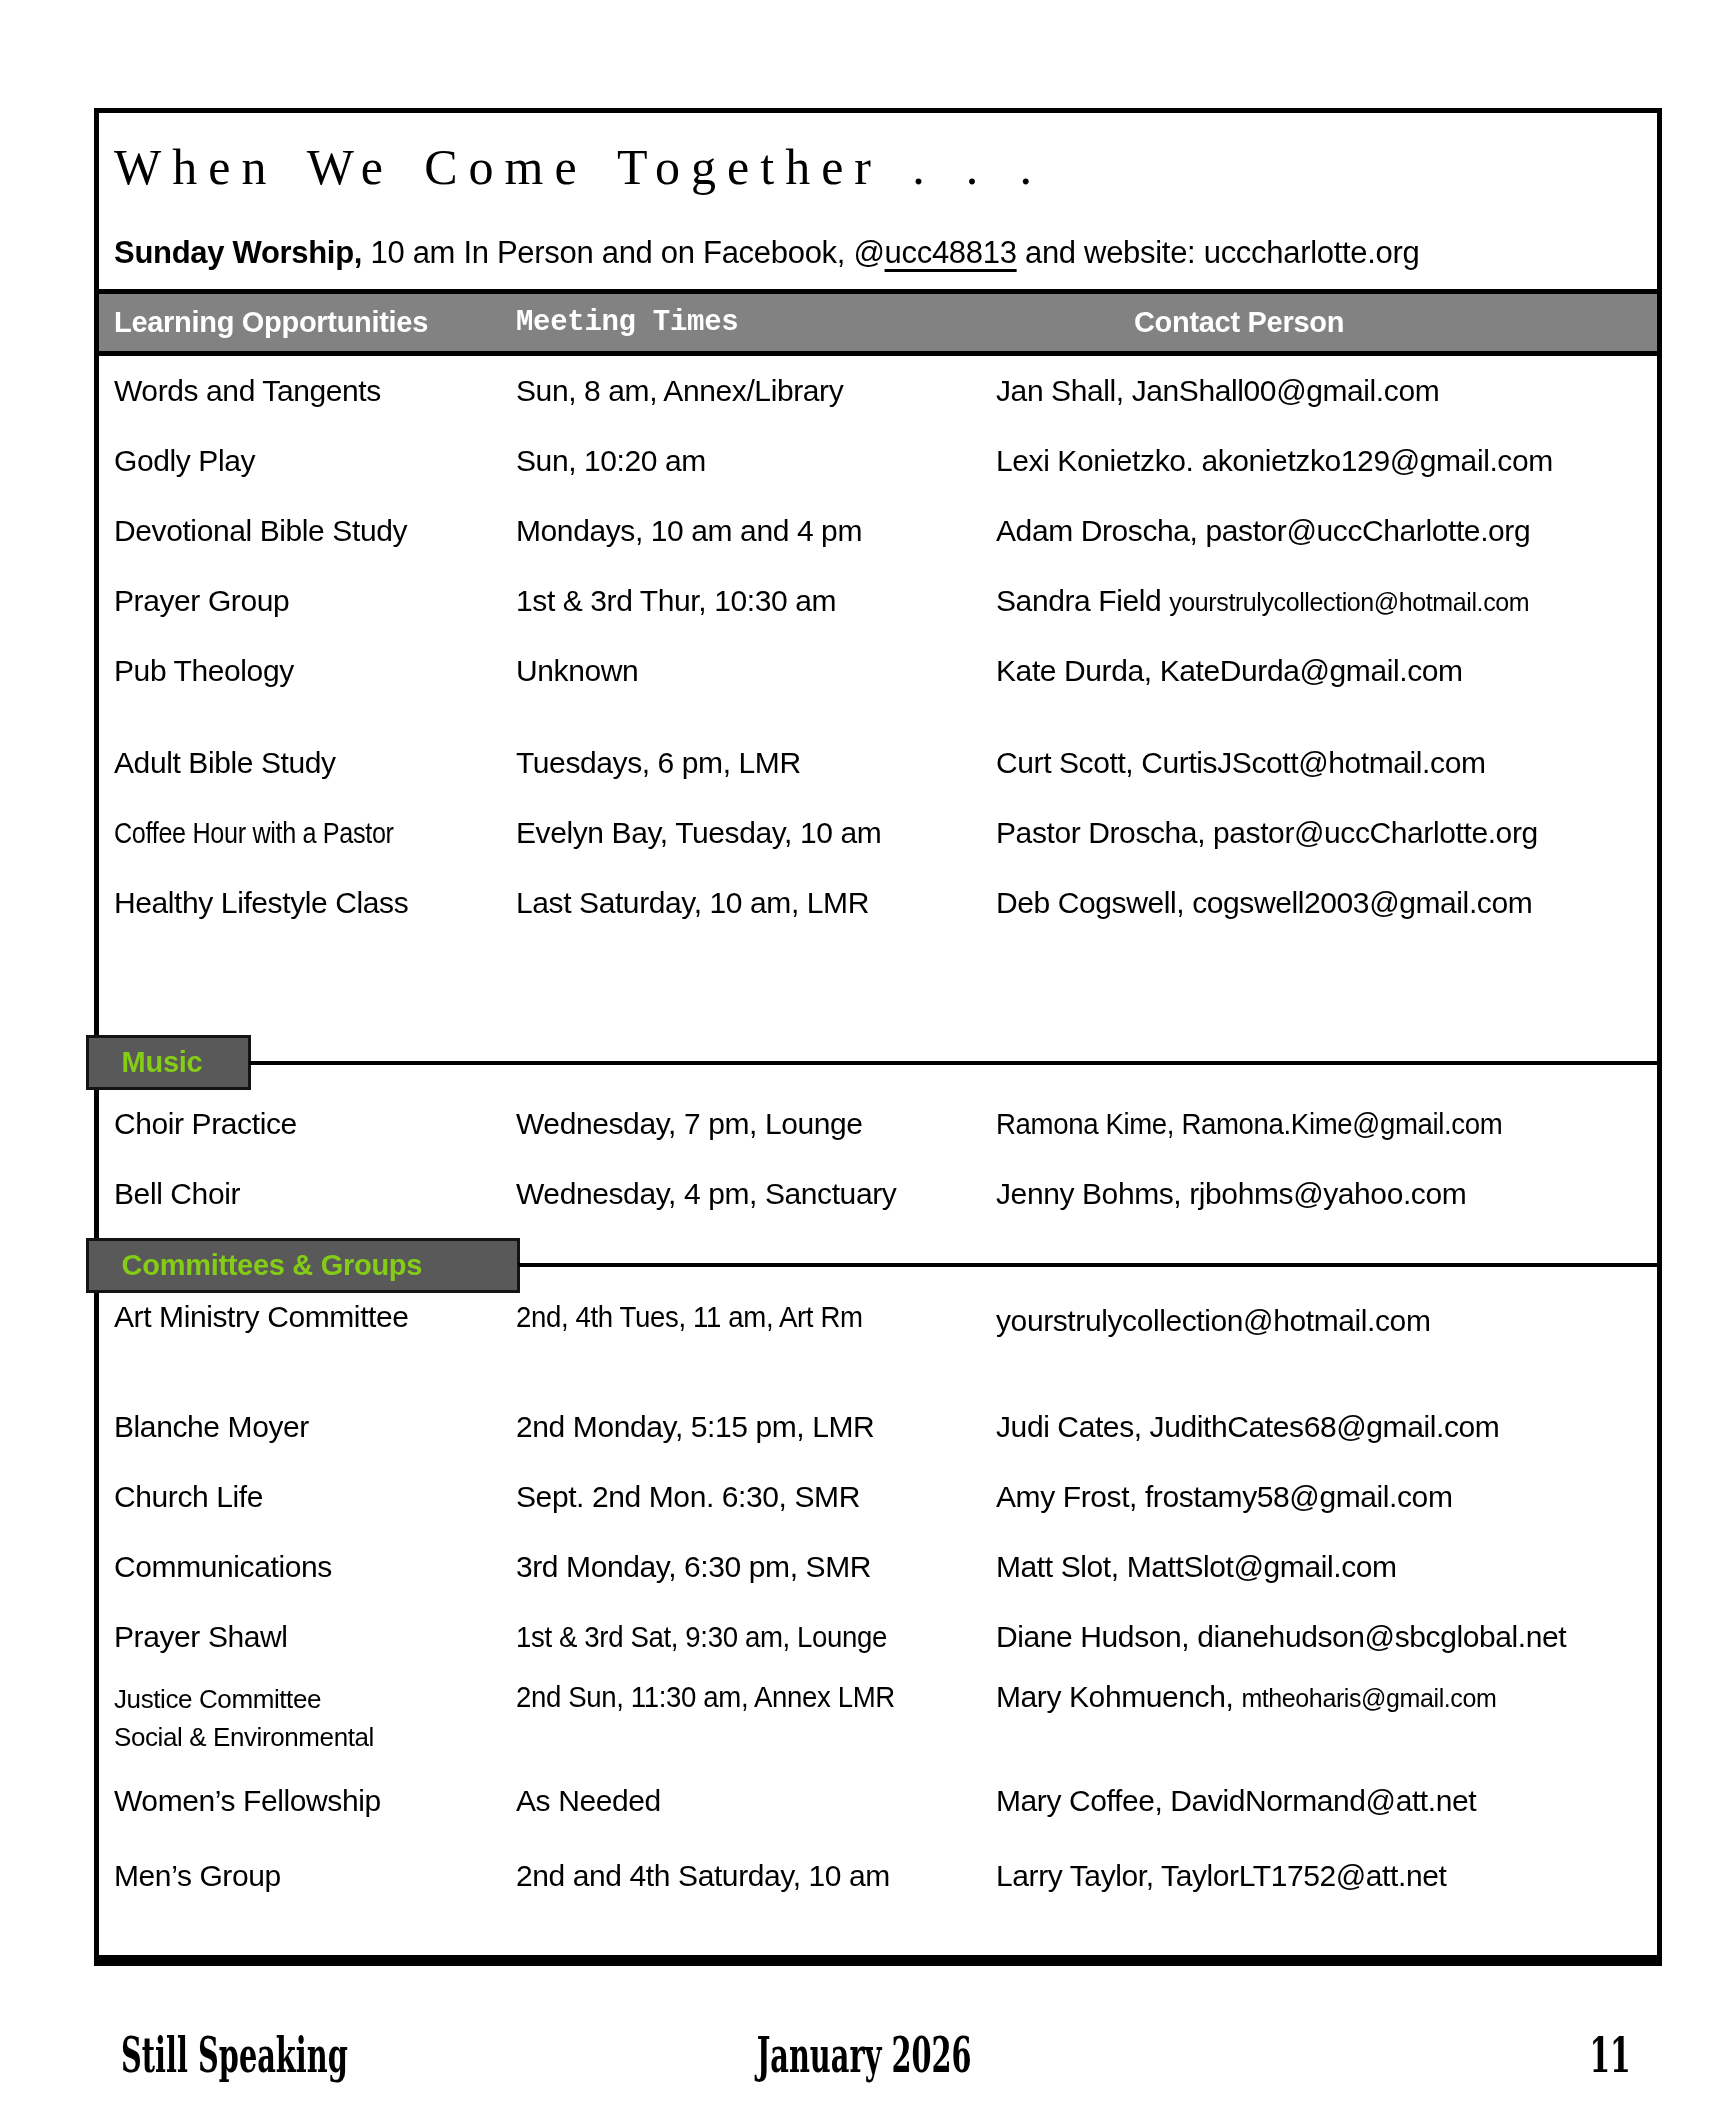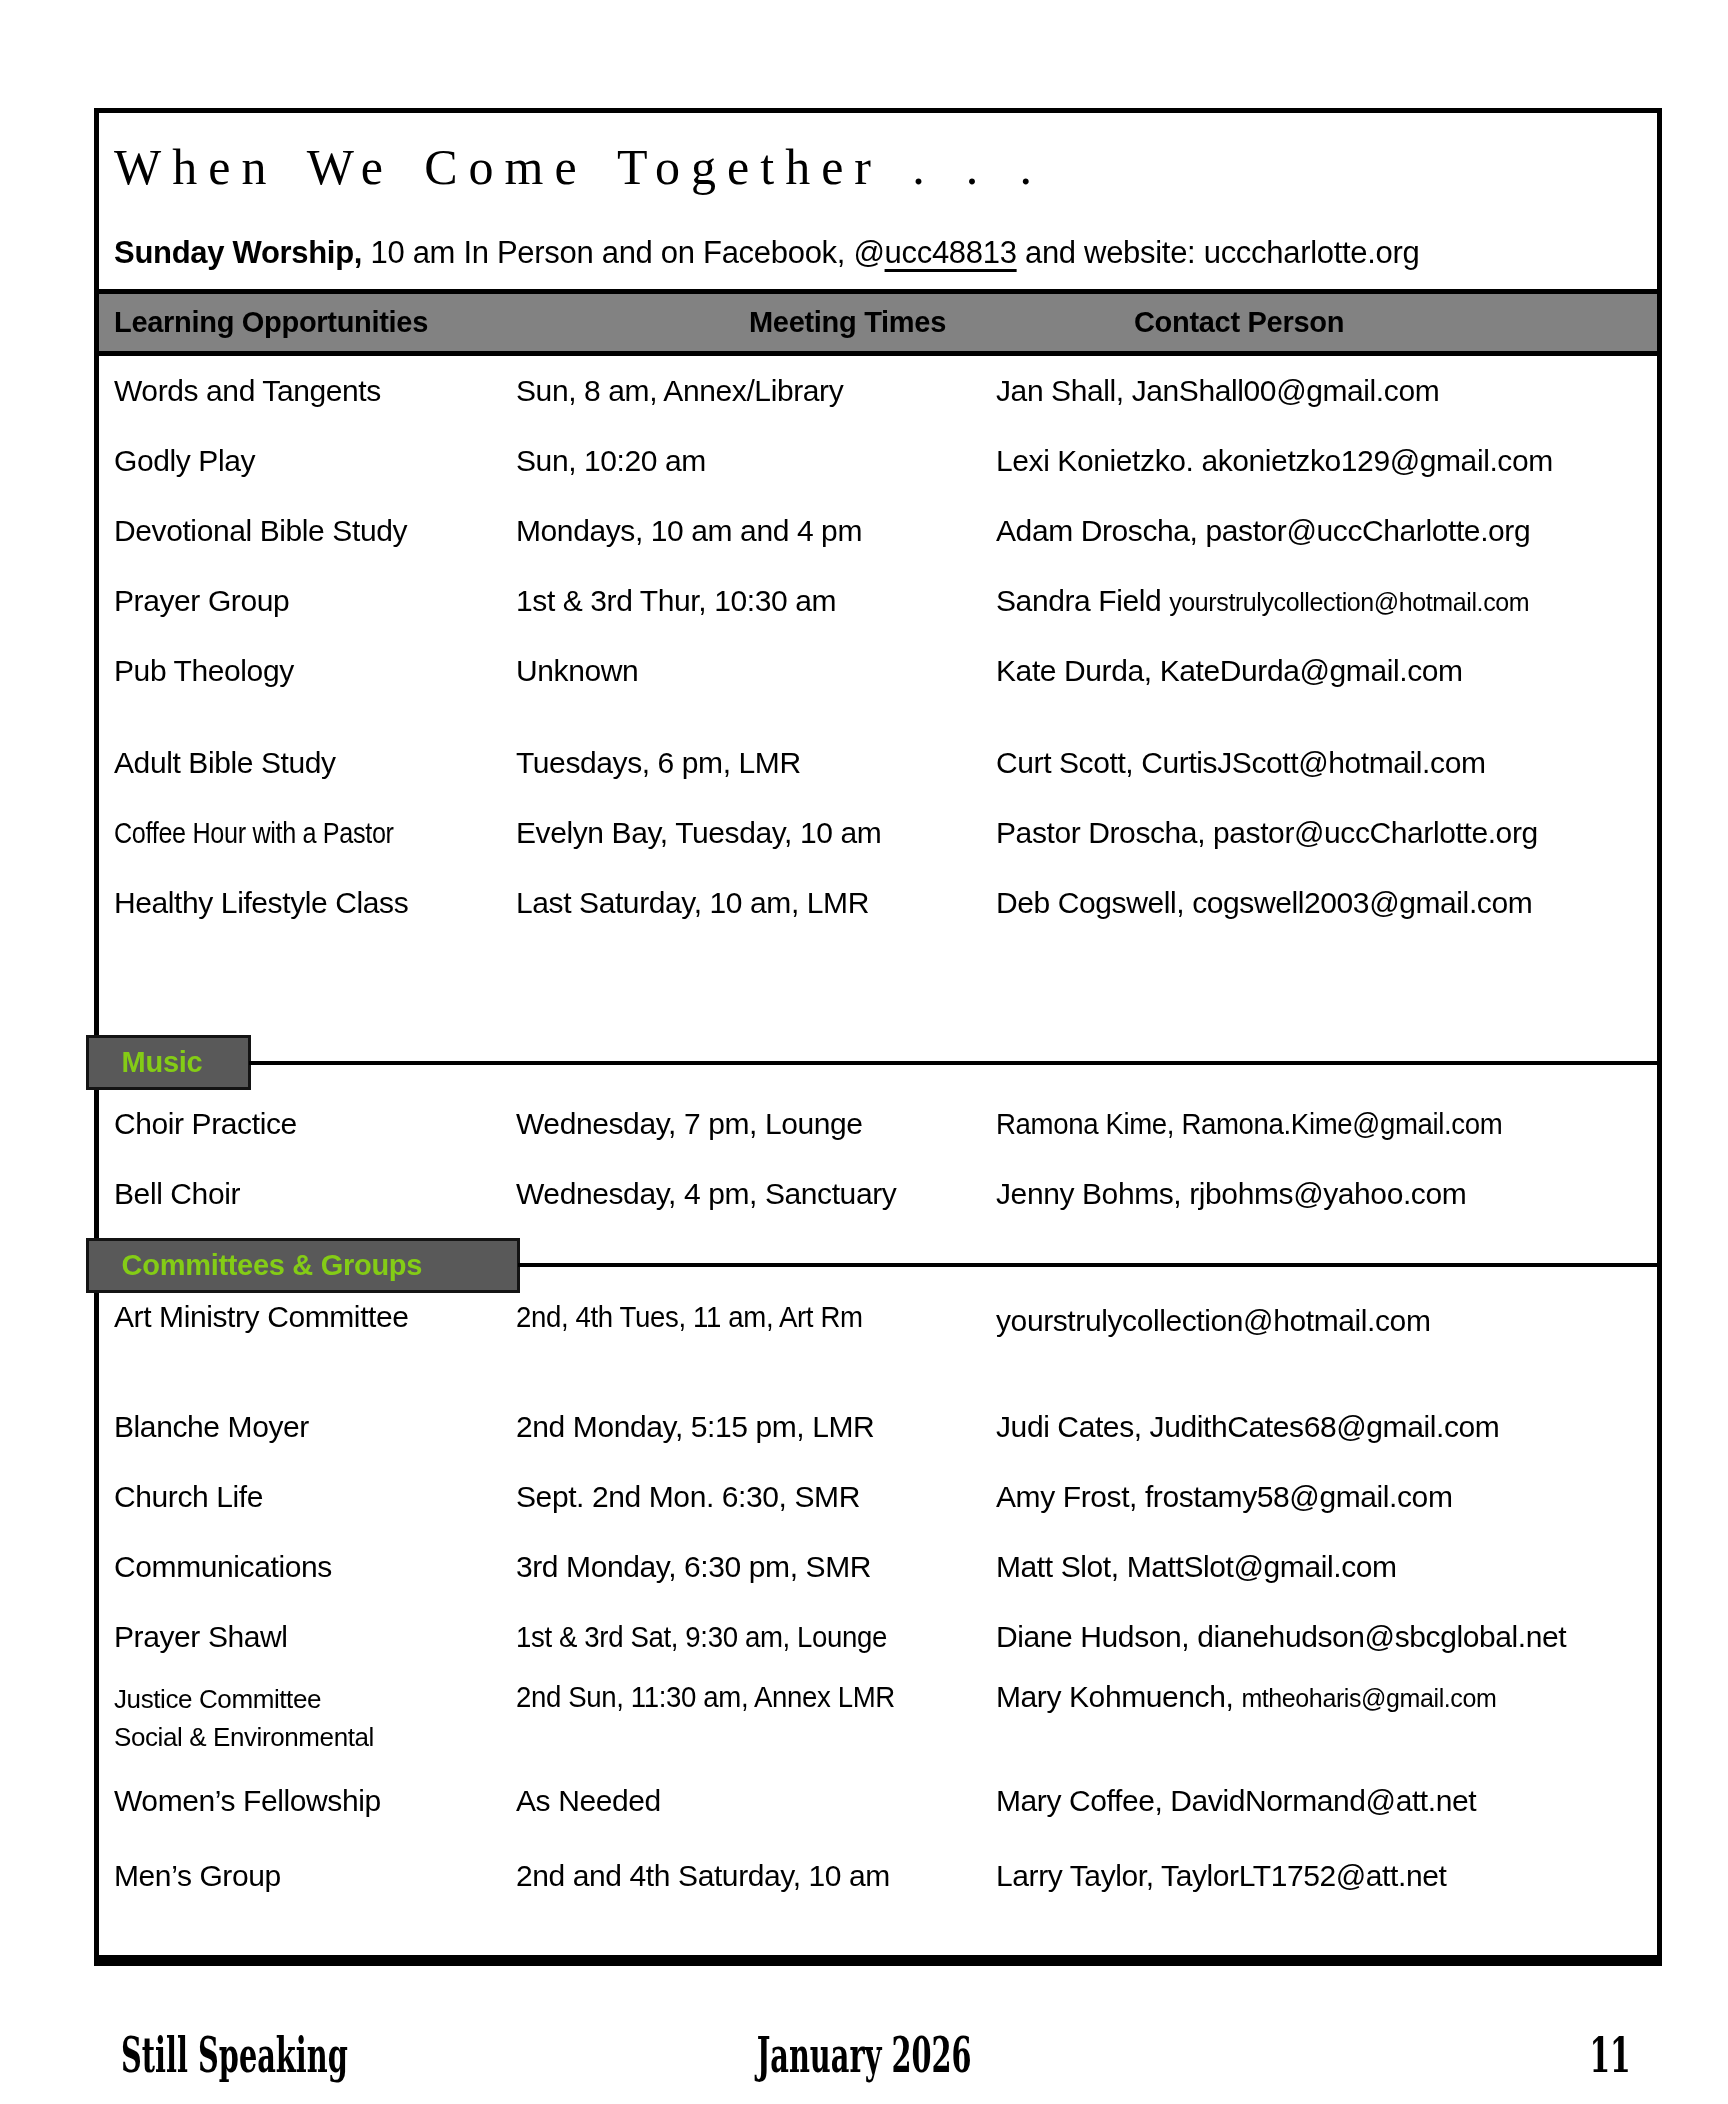--- a/index.html
+++ b/index.html
@@ -7,23 +7,23 @@
         font-family:"Liberation Sans",sans-serif;color:#000;}
   .frame{position:absolute;left:94px;top:108px;width:1568px;height:1858px;box-sizing:border-box;
          border:5.8px solid #000;border-bottom-width:11px;background:#fff;}
   .title{position:absolute;left:15px;top:25px;font-family:"Liberation Serif",serif;
          font-size:50px;letter-spacing:11px;word-spacing:6.7px;white-space:nowrap;}
   .subtitle{position:absolute;left:15px;top:122px;font-size:31px;white-space:nowrap;letter-spacing:-0.3px;}
   .subtitle b{font-weight:bold;}
   .subtitle .lnk{text-decoration:underline;text-underline-offset:5.8px;text-decoration-thickness:2.5px;}
   .headbar{position:absolute;left:0;right:0;top:176px;height:67px;box-sizing:border-box;
            background:#828282;border-top:5.8px solid #000;border-bottom:5.8px solid #000;
-           display:flex;align-items:center;color:#000000;font-weight:bold;font-size:29px;letter-spacing:-0.3px;}
+           display:flex;align-items:center;color:#ffffff;font-weight:bold;font-size:29px;letter-spacing:-0.3px;}
   .hc1{width:402px;padding-left:15px;}
-  .hc2{width:480px;text-align:right;box-sizing:border-box;padding-right:50px;}
+  .hc2{width:480px;text-align:left;box-sizing:border-box;padding-right:50px;font-family:Liberation Mono, monospace;}
   .hc3{flex:1;text-align:center;box-sizing:border-box;padding-right:175px;}
   .rows{position:absolute;left:0;right:0;}
   .rows1{top:243px;}
   .rows2{top:976px;}
   .rows3{top:1179px;}
   .row{display:flex;align-items:center;font-size:30px;letter-spacing:-0.4px;}
   .h84{height:70px;}
   .h120{height:100px;}
   .h112{height:94px;}
   .h96{height:80px;}

